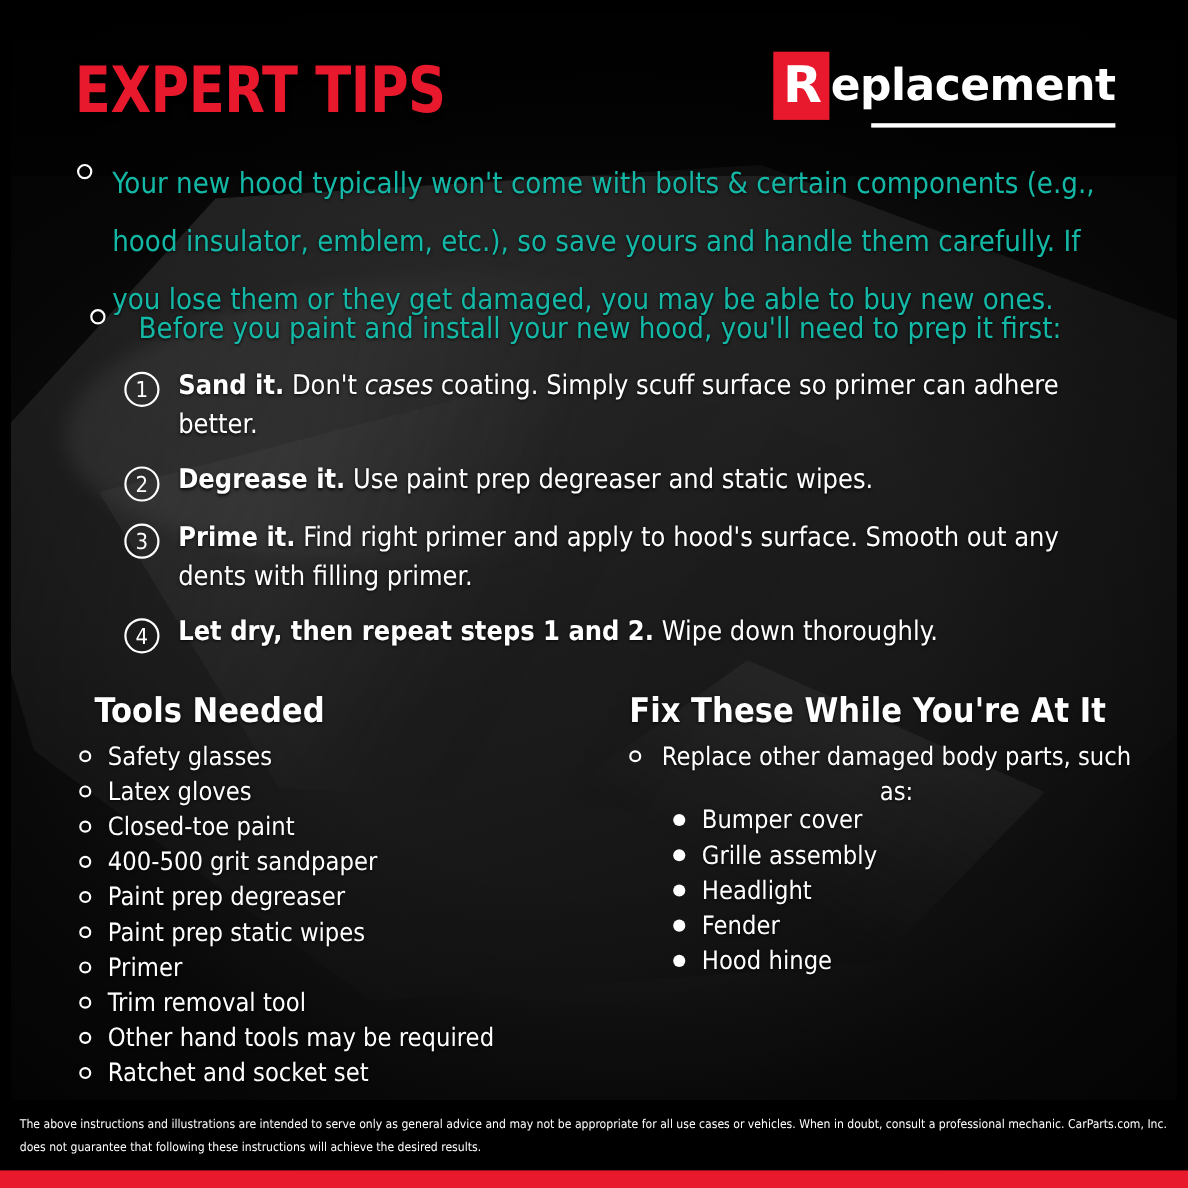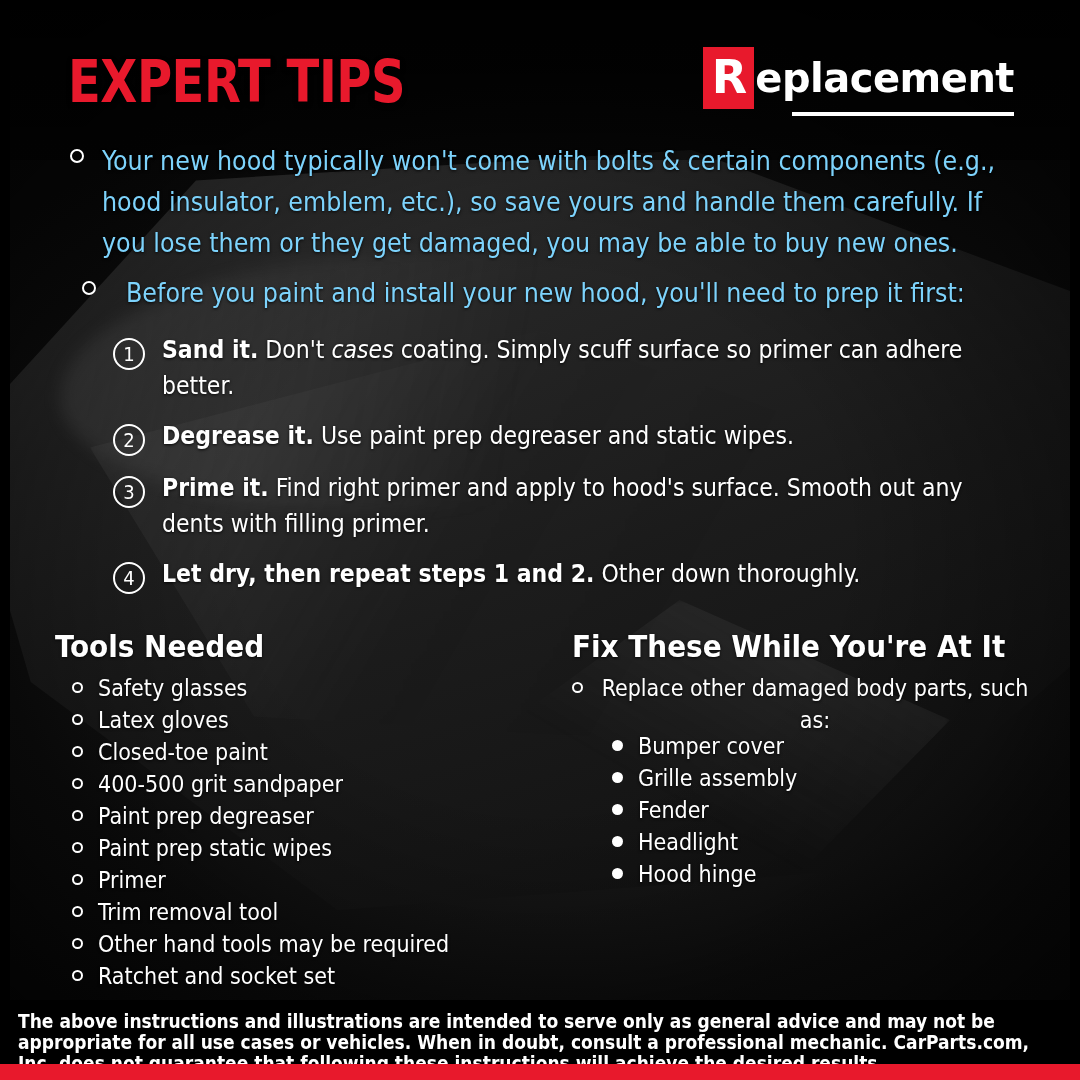--- a/index.html
+++ b/index.html
@@ -146,24 +146,24 @@
     height: 14px;
     border: 2px solid #ffffff;
     border-radius: 50%;
     flex: 0 0 auto;
     margin-top: 9px;
     margin-right: 18px;
     box-sizing: border-box;
   }
   .para {
     font-size: 26.5px;
-    line-height: 41px;
-    font-family: "DejaVu Sans", sans-serif;
-    font-stretch: condensed;
-    color: #7dd3fc;
+    line-height: 53px;
+    font-family: "DejaVu Sans", sans-serif;
+    font-stretch: condensed;
+    color: #14b8a6;
     text-shadow: 0 1px 3px rgba(0,0,0,0.85);
   }
 
   #b1 { left: 70px; top: 140px; width: 960px; }
   #b2 { left: 82px; top: 272px; width: 960px; gap: 12px; }
 
   
   .steps {
     position: absolute;
     left: 113px;
@@ -203,21 +203,21 @@
 
   
   .col-head {
     position: absolute;
     font-size: 31px;
     font-weight: 800;
     font-family: "DejaVu Sans", sans-serif;
     font-stretch: condensed;
     text-shadow: 0 1px 3px rgba(0,0,0,0.85);
   }
-  #toolsHead { left: 55px; top: 628px; }
+  #toolsHead { left: 86px; top: 628px; }
   #fixHead { left: 572px; top: 628px; }
 
   ul.plain {
     position: absolute;
     margin: 0;
     padding: 0;
     list-style: none;
   }
   ul.plain li {
     display: flex;
@@ -258,23 +258,23 @@
     left: 0;
     right: 0;
     bottom: 16px;
     height: 64px;
     background: #000000;
     z-index: 6;
   }
   .footer p {
     margin: 0;
     padding: 11px 18px 0 18px;
-    font-size: 19px;
+    font-size: 11px;
     line-height: 21px;
-    font-weight: 700;
+    font-weight: 400;
     font-family: "DejaVu Sans", sans-serif;
     font-stretch: condensed;
     color: #ffffff;
   }
   .red-bar {
     position: absolute;
     left: 0; right: 0; bottom: 0;
     height: 16px;
     background: #e8192c;
     z-index: 7;
@@ -347,21 +347,21 @@
         <span class="step-text"><b>Degrease it.</b><span> Use paint prep degreaser and static wipes.</span></span>
       </div>
 
       <div class="step">
         <span class="step-num">3</span>
         <span class="step-text"><b>Prime it.</b><span> Find right primer and apply to hood's surface. Smooth out any dents with filling primer.</span></span>
       </div>
 
       <div class="step">
         <span class="step-num">4</span>
-        <span class="step-text"><b>Let dry, then repeat steps 1 and 2.</b><span> Other down thoroughly.</span></span>
+        <span class="step-text"><b>Let dry, then repeat steps 1 and 2.</b><span> Wipe down thoroughly.</span></span>
       </div>
 
     </div>
 
     <div class="col-head" id="toolsHead">Tools Needed</div>
     <ul class="plain" id="toolsList">
       <li>
           <span class="ring-sm"></span>
           <span>Safety glasses</span>
         </li>
@@ -414,25 +414,25 @@
       <li>
           <span class="dot-sm"></span>
           <span>Bumper cover</span>
         </li>
       <li>
           <span class="dot-sm"></span>
           <span>Grille assembly</span>
         </li>
       <li>
           <span class="dot-sm"></span>
+          <span>Headlight</span>
+        </li>
+      <li>
+          <span class="dot-sm"></span>
           <span>Fender</span>
-        </li>
-      <li>
-          <span class="dot-sm"></span>
-          <span>Headlight</span>
         </li>
       <li>
           <span class="dot-sm"></span>
           <span>Hood hinge</span>
         </li>
     </ul>
 
   </div>
 
   <div class="footer">

